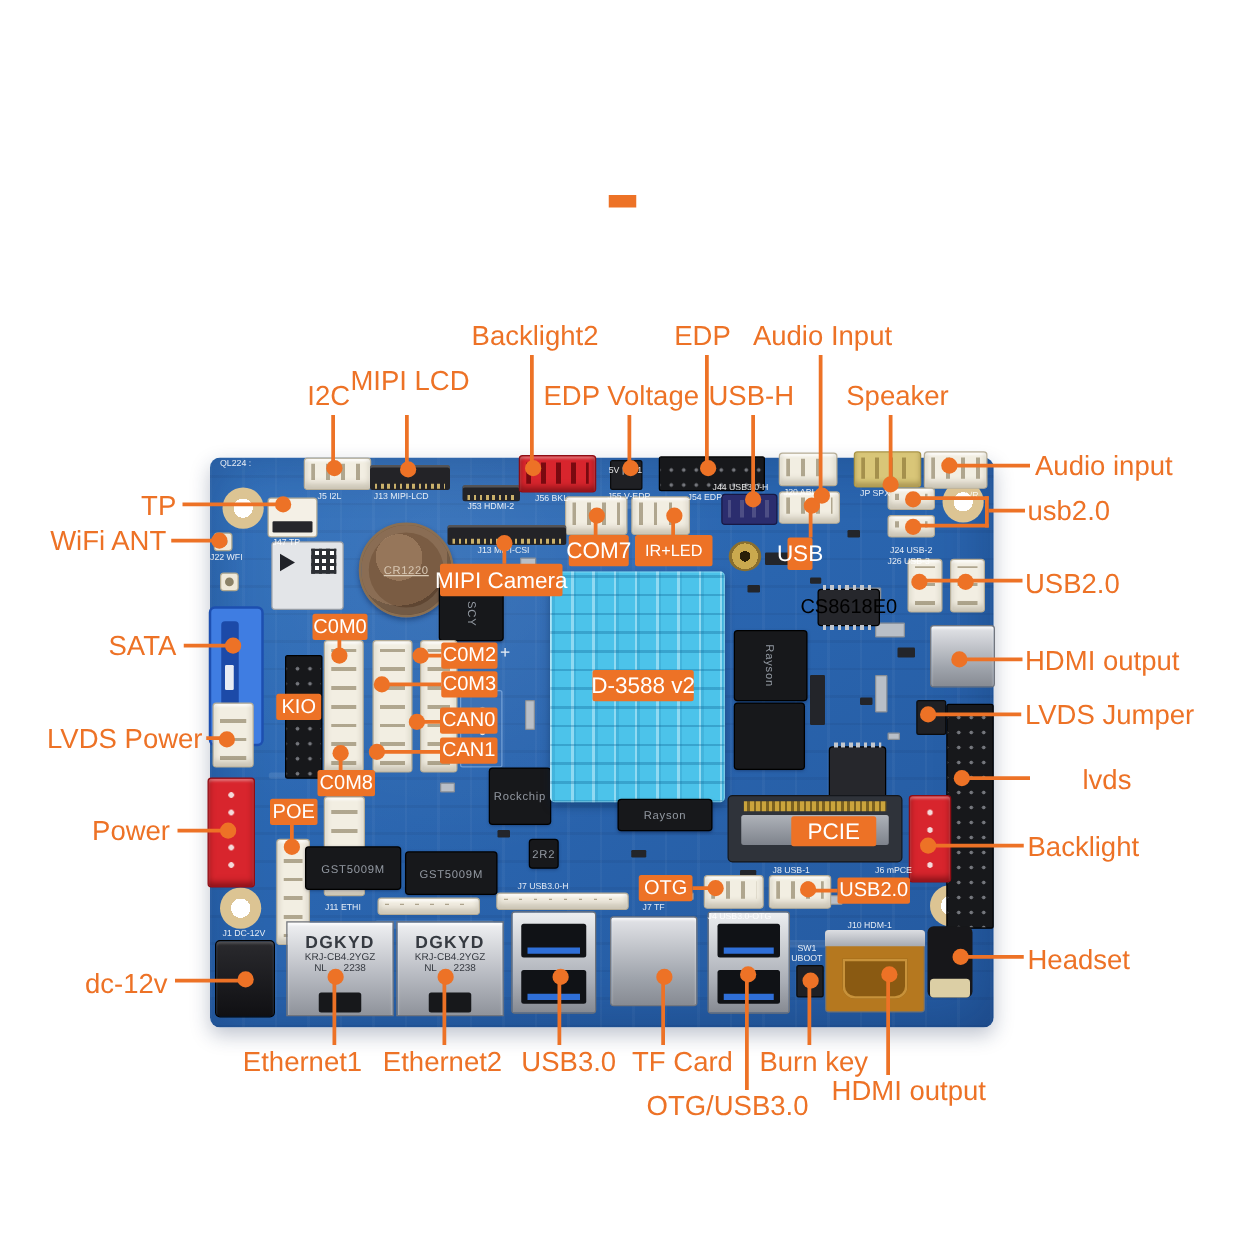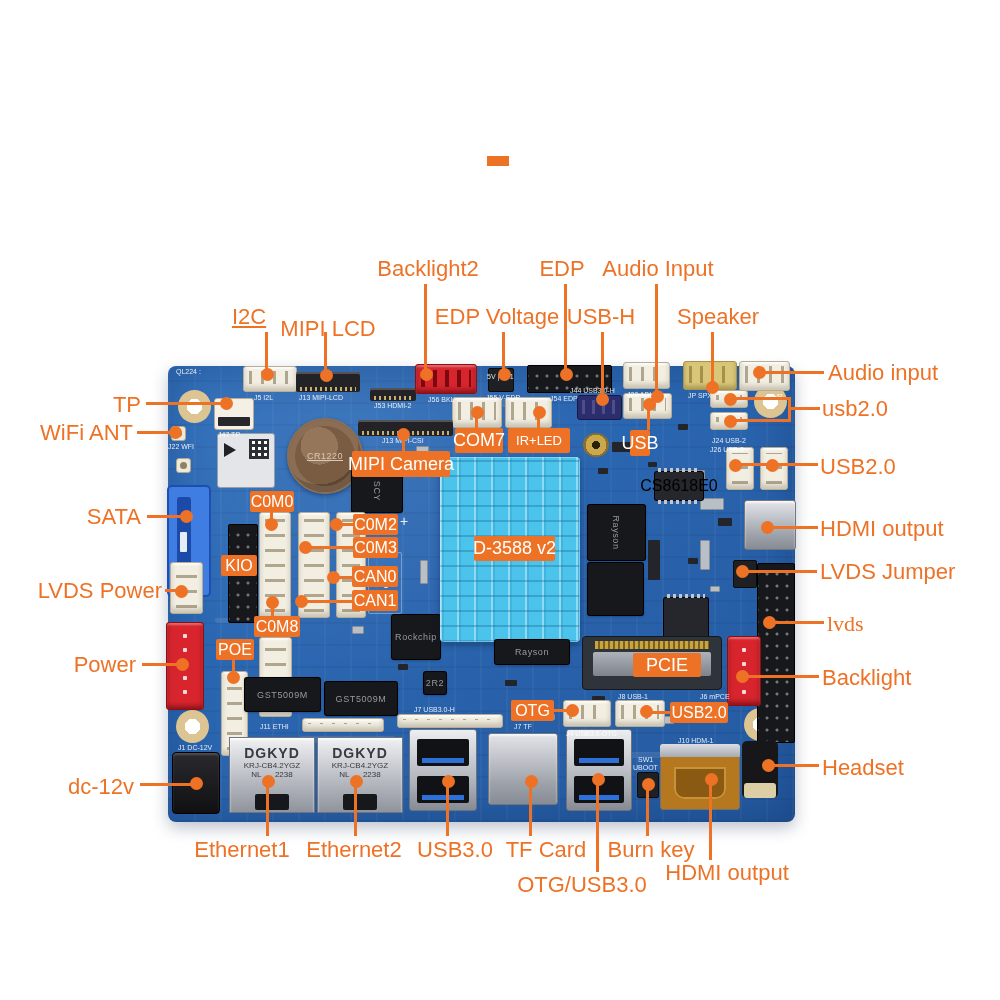--- a/index.html
+++ b/index.html
@@ -379,24 +379,24 @@
     <div class="dot" style="left: 420px; top: 368px;"></div>
     <div class="lbl center" style="left: 428px; top: 256px;">Backlight2</div>
     <div class="lead" style="left: 564px; top: 284px; width: 3px; height: 88px;"></div>
     <div class="dot" style="left: 560px; top: 368px;"></div>
     <div class="lbl center" style="left: 562px; top: 256px;">EDP</div>
     <div class="lead" style="left: 655px; top: 284px; width: 3px; height: 110px;"></div>
     <div class="dot" style="left: 651px; top: 390px;"></div>
     <div class="lbl center" style="left: 658px; top: 256px;">Audio Input</div>
     <div class="lead" style="left: 265px; top: 332px; width: 3px; height: 40px;"></div>
     <div class="dot" style="left: 261px; top: 368px;"></div>
-    <div class="lbl center" style="left: 249px; top: 304px; text-decoration: underline;">I2C</div>
+    <div class="lbl center" style="left: 263px; top: 304px;">I2C</div>
     <div class="lead" style="left: 324px; top: 332px; width: 3px; height: 40px;"></div>
     <div class="dot" style="left: 320px; top: 369px;"></div>
-    <div class="lbl center" style="left: 328px; top: 316px;">MIPI LCD</div>
+    <div class="lbl center" style="left: 328px; top: 292px;">MIPI LCD</div>
     <div class="lead" style="left: 502px; top: 332px; width: 3px; height: 40px;"></div>
     <div class="dot" style="left: 498px; top: 368px;"></div>
     <div class="lbl center" style="left: 497px; top: 304px;">EDP Voltage</div>
     <div class="lead" style="left: 601px; top: 332px; width: 3px; height: 64px;"></div>
     <div class="dot" style="left: 596px; top: 393px;"></div>
     <div class="lbl center" style="left: 601px; top: 304px;">USB-H</div>
     <div class="lead" style="left: 711px; top: 332px; width: 3px; height: 52px;"></div>
     <div class="dot" style="left: 706px; top: 381px;"></div>
     <div class="lbl center" style="left: 718px; top: 304px;">Speaker</div>
     <div class="lead" style="left: 762px; top: 371px; width: 62px; height: 3px;"></div>
@@ -414,21 +414,21 @@
     <div class="dot" style="left: 766px; top: 459px;"></div>
     <div class="lbl" style="left: 820px; top: 454px;">USB2.0</div>
     <div class="lead" style="left: 770px; top: 526px; width: 48px; height: 3px;"></div>
     <div class="dot" style="left: 761px; top: 521px;"></div>
     <div class="lbl" style="left: 820px; top: 516px;">HDMI output</div>
     <div class="lead" style="left: 745px; top: 570px; width: 72px; height: 3px;"></div>
     <div class="dot" style="left: 736px; top: 565px;"></div>
     <div class="lbl" style="left: 820px; top: 559px;">LVDS Jumper</div>
     <div class="lead" style="left: 772px; top: 621px; width: 52px; height: 3px;"></div>
     <div class="dot" style="left: 763px; top: 616px;"></div>
-    <div class="lbl" style="left: 827px; top: 611px; font-family: Liberation Serif, serif;">lvds</div>
+    <div class="lbl" style="left: 866px; top: 611px;">lvds</div>
     <div class="lead" style="left: 745px; top: 675px; width: 74px; height: 3px;"></div>
     <div class="dot" style="left: 736px; top: 670px;"></div>
     <div class="lbl" style="left: 822px; top: 665px;">Backlight</div>
     <div class="lead" style="left: 771px; top: 764px; width: 48px; height: 3px;"></div>
     <div class="dot" style="left: 762px; top: 759px;"></div>
     <div class="lbl" style="left: 822px; top: 755px;">Headset</div>
     <div class="lead" style="left: 266px; top: 784px; width: 3px; height: 52px;"></div>
     <div class="dot" style="left: 262px; top: 775px;"></div>
     <div class="lbl center" style="left: 242px; top: 837px;">Ethernet1</div>
     <div class="lead" style="left: 354px; top: 784px; width: 3px; height: 52px;"></div>

